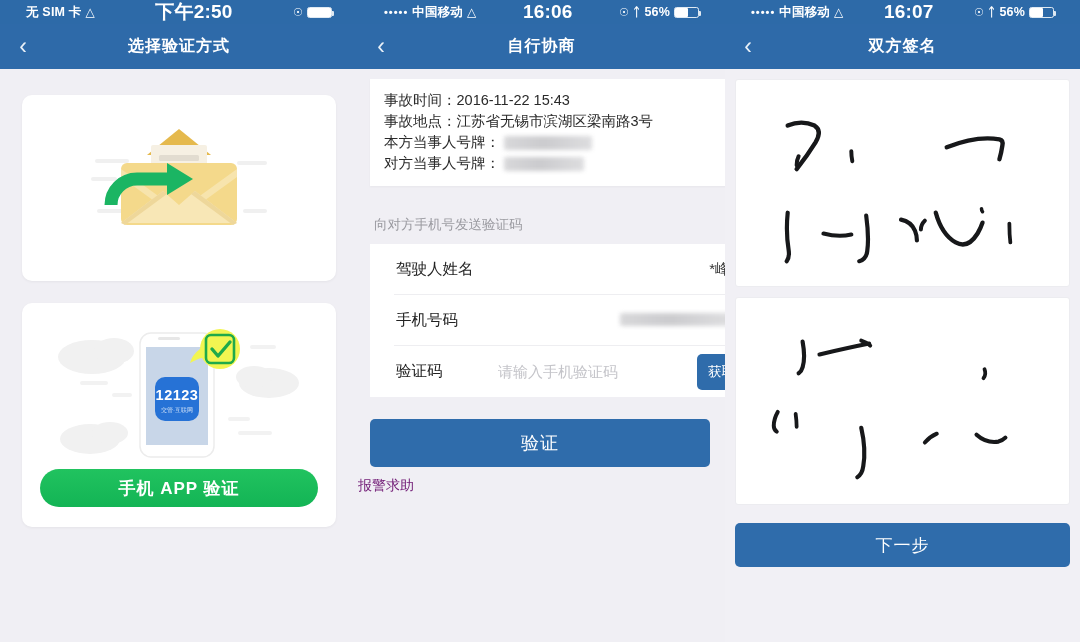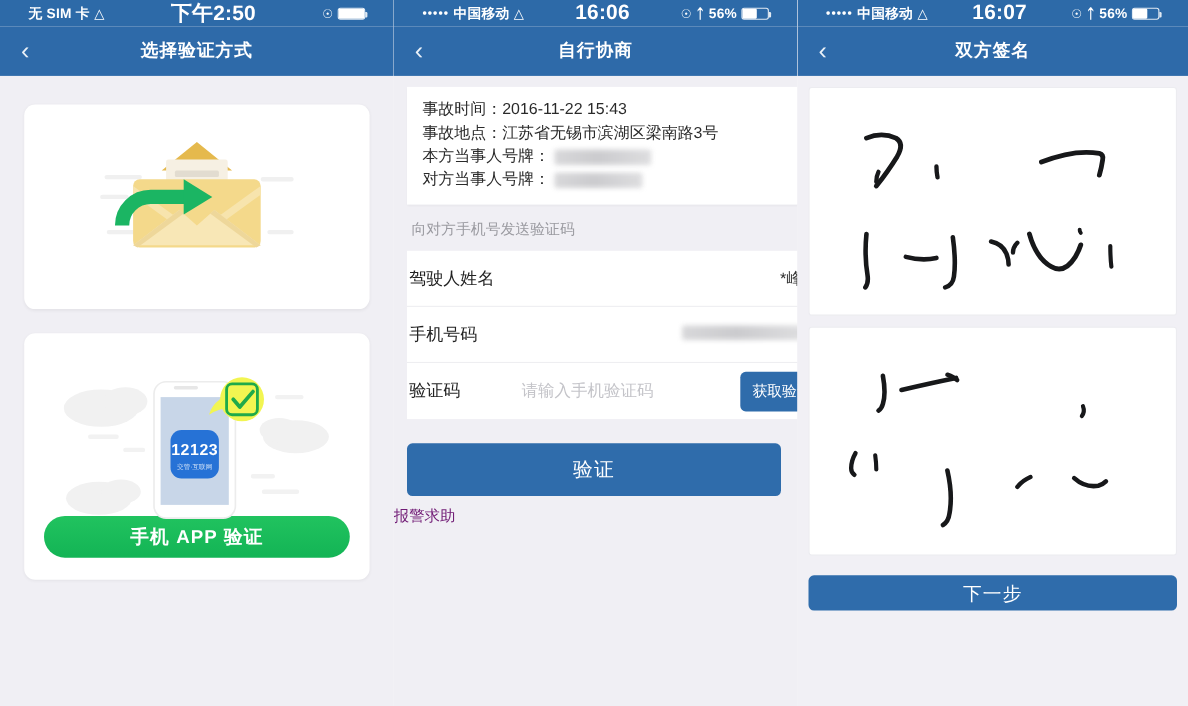--- a/index.html
+++ b/index.html
@@ -71,42 +71,42 @@
     justify-content:center; color:#fff; font-size:17px; font-weight:600;
     letter-spacing: 1px; cursor:pointer;
   }
   .pill-red { background: linear-gradient(180deg,#f0452b 0%, #e23b1c 100%); }
   .pill-green { background: linear-gradient(180deg,#21c35f 0%, #13b455 100%); }
 
   
   .env-wrap { position:absolute; left:50%; top: 8px; transform: translateX(-50%); }
 
   
-  .phone-wrap { position:absolute; left:50%; top: 16px; transform: translateX(-50%); }
+  .phone-wrap { position:absolute; left:50%; top: 2px; transform: translateX(-50%); }
 
   
   .p2-body { position:relative; height: 597px; background:#f0eff4; }
   .info-card {
-    background:#fff; margin: 10px 0 0 12px; padding: 11px 14px 12px 14px;
+    background:#fff; margin: 10px 0 16px 12px; padding: 11px 14px 12px 14px;
     width: 362px; font-size: 14.5px; color:#2a2a2a; line-height: 21px;
     box-shadow: 0 1px 2px rgba(0,0,0,.04);
   }
   .info-row { white-space: nowrap; display:flex; align-items:center; }
   .blurbar {
     display:inline-block; height: 14px; border-radius: 2px;
     background: linear-gradient(90deg,#d6d6d8,#c9c9cc 45%,#dcdcde);
     filter: blur(2.2px); margin-left: 4px; opacity:.95;
   }
   .section-hint {
     font-size: 13.5px; color:#9a9aa0; padding: 14px 16px 10px 16px;
   }
   .form-card { background:#fff; margin-left: 12px; width: 362px; }
   .form-row {
     display:flex; align-items:center; height: 51px; padding: 0 2px;
-    border-bottom: 1px solid #eeeef1; position: relative;
+    border-bottom: 1px solid #eeeef1; position: relative; margin-left: 24px;
   }
   .form-row:last-child { border-bottom: none; }
   .form-label { font-size: 15.5px; color:#222; min-width: 86px; }
   .form-val { margin-left:auto; font-size: 15px; color:#333; }
   .form-input {
     flex: 1; border: none; outline: none; font-size: 15px; color:#333;
     background: transparent; padding-left: 16px;
     font-family: "Liberation Sans", sans-serif;
   }
   .form-input::placeholder { color:#c4c4c9; }
@@ -125,21 +125,21 @@
   }
 
   
   .p3-body { padding: 10px 10px 0 10px; background:#f1f0f5; height: 597px; }
   .sign-box {
     background:#fff; border: 1px solid #ececf0; border-radius: 3px;
     height: 208px; margin-bottom: 10px; position: relative; overflow:hidden;
   }
   .sign-box svg { position:absolute; left:0; top:0; width:100%; height:100%; }
   .next-btn {
-    background:#2f6cab; color:#fff; height: 32px; border-radius: 5px;
+    background:#2f6cab; color:#fff; height: 44px; border-radius: 5px;
     display:flex; align-items:center; justify-content:center;
     font-size: 17px; letter-spacing: 1px; margin-top: 18px; cursor:pointer;
   }
 </style>
 </head>
 <body>
 
 <div class="stage">
 
   <div class="panel panel-1">

